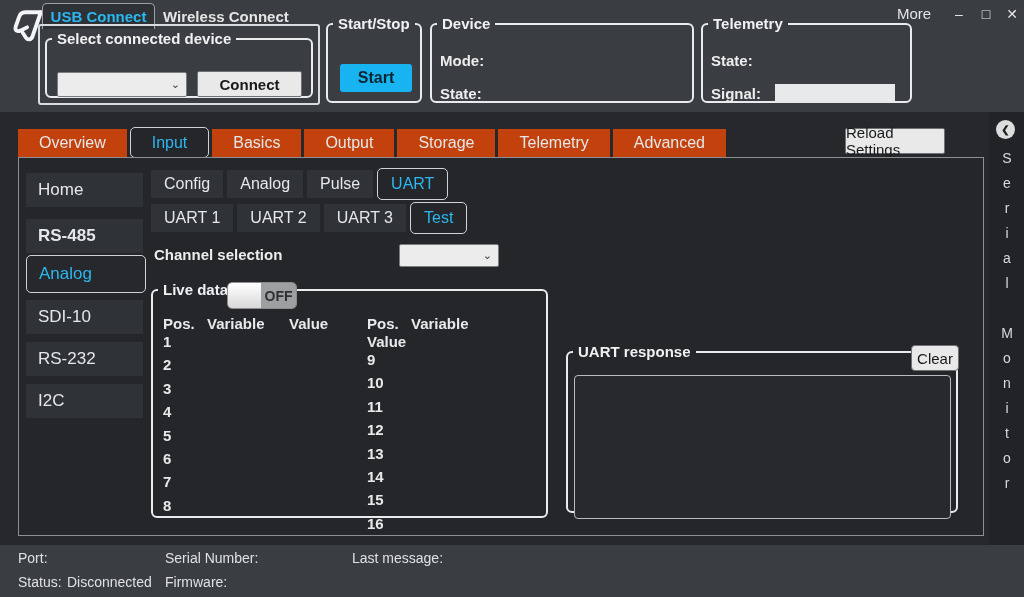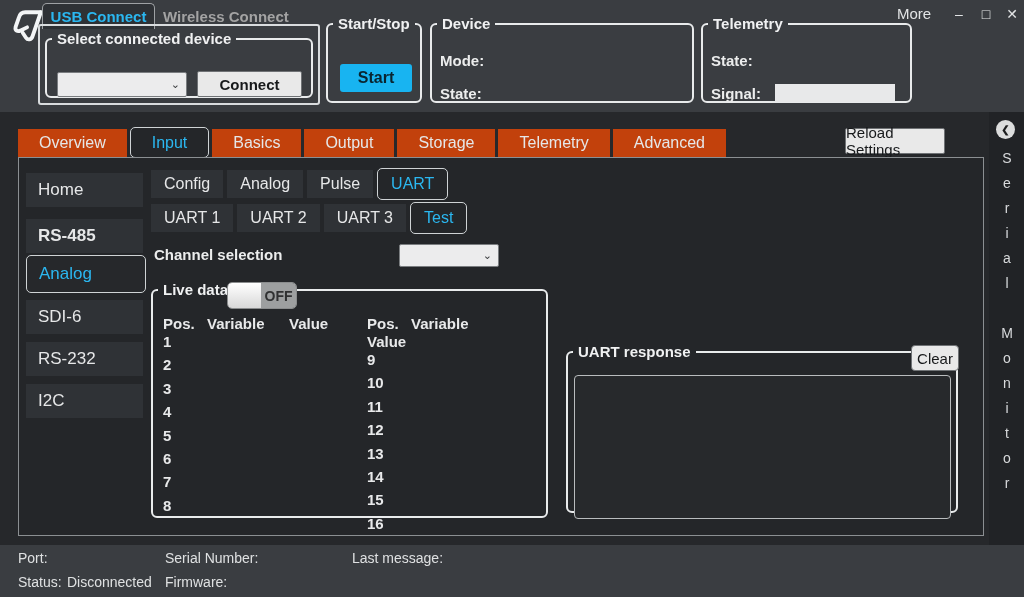--- a/index.html
+++ b/index.html
@@ -44,21 +44,21 @@
     border:1px solid #8b8f92; background:#242629; }
 
   
   .conn-tab-active {
     position:absolute; left:42px; top:3px; width:113px; height:26px;
     background:#2e3135; border:1px solid #9ea1a4; border-bottom:none;
     border-radius:5px 5px 0 0; color:#2bb7f0;
     display:flex; align-items:center; justify-content:center; font-size:15px; font-weight:600;
   }
   .conn-tab { position:absolute; left:163px; top:3px; height:26px;
-    display:flex; align-items:center; font-size:15px; font-weight:600; color:#a3a3a3; }
+    display:flex; align-items:center; font-size:15px; font-weight:600; color:#e5e5e5; }
   #tabpage-frame { position:absolute; left:38px; top:24px; width:282px; height:81px;
     border:2px solid #d9dcde; border-radius:3px; }
 
   
   .winctl { position:absolute; top:3px; font-size:14px; color:#e2e4e5; width:22px; height:22px;
     display:flex; align-items:center; justify-content:center; }
 
   
   #main-tabs { position:absolute; left:18px; top:129px; display:flex; gap:3px; }
   .tab { background:#c2410c; height:28px; display:flex; align-items:center; justify-content:center;
@@ -170,21 +170,21 @@
   <div class="tab">Advanced</div>
 </div>
 
 <div class="btn-light abs" style="left:845px;top:128px;width:100px;height:26px;font-weight:400;">Reload Settings</div>
 
 <div id="content-panel">
 
   <div class="side-item" style="top:15px;">Home</div>
   <div class="side-item" style="top:61px;font-weight:bold;">RS-485</div>
   <div class="side-item active" style="top:97px;">Analog</div>
-  <div class="side-item" style="top:142px;">SDI-6</div>
+  <div class="side-item" style="top:142px;">SDI-10</div>
   <div class="side-item" style="top:184px;">RS-232</div>
   <div class="side-item" style="top:226px;">I2C</div>
 
   <div class="stab-row" style="left:132px;top:12px;">
     <div class="stab">Config</div>
     <div class="stab">Analog</div>
     <div class="stab">Pulse</div>
     <div class="stab active">UART</div>
   </div>
   <div class="stab-row" style="left:132px;top:46px;">

